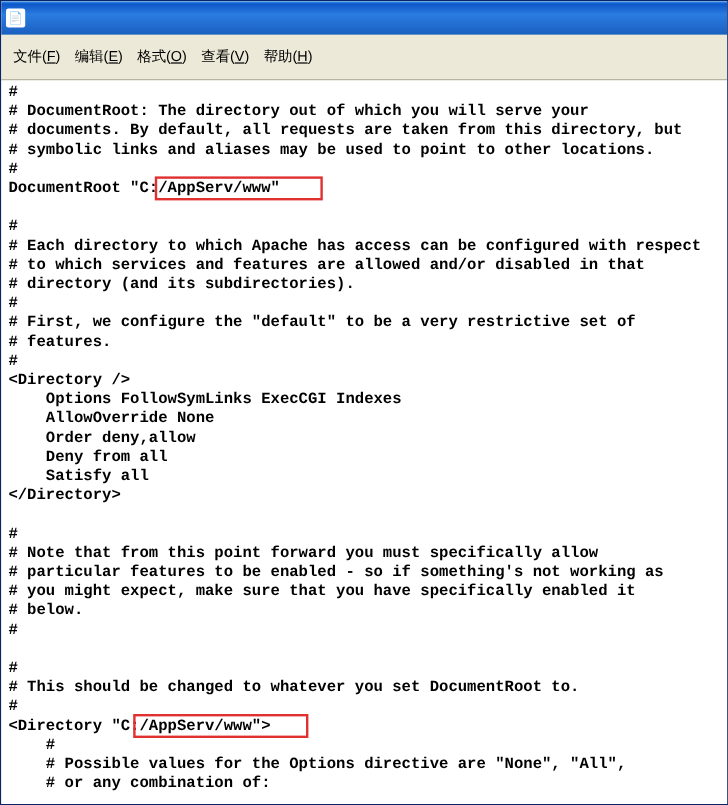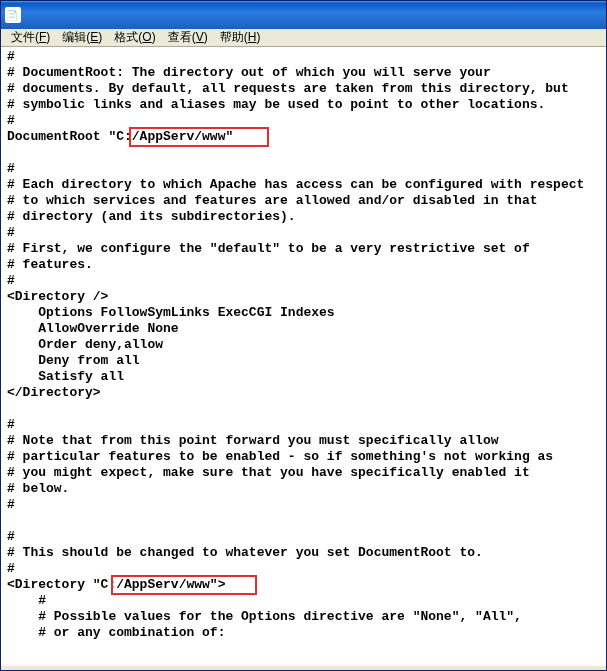--- a/index.html
+++ b/index.html
@@ -30,21 +30,21 @@
     justify-content: center;
     font-size: 10px;
     color: #2a7ce0;
   }
   .titlebar .title {
     font-weight: bold;
     font-size: 12px;
     text-shadow: 1px 1px 1px rgba(0,0,0,0.3);
   }
   .menubar {
-    height: 18px;
+    height: 38px;
     background: #ece9d8;
     border-bottom: 1px solid #aca899;
     display: flex;
     align-items: center;
     padding: 0 4px;
     font-family: "宋体", sans-serif;
     font-size: 12px;
   }
   .menubar .menu-item {
     padding: 2px 6px;

